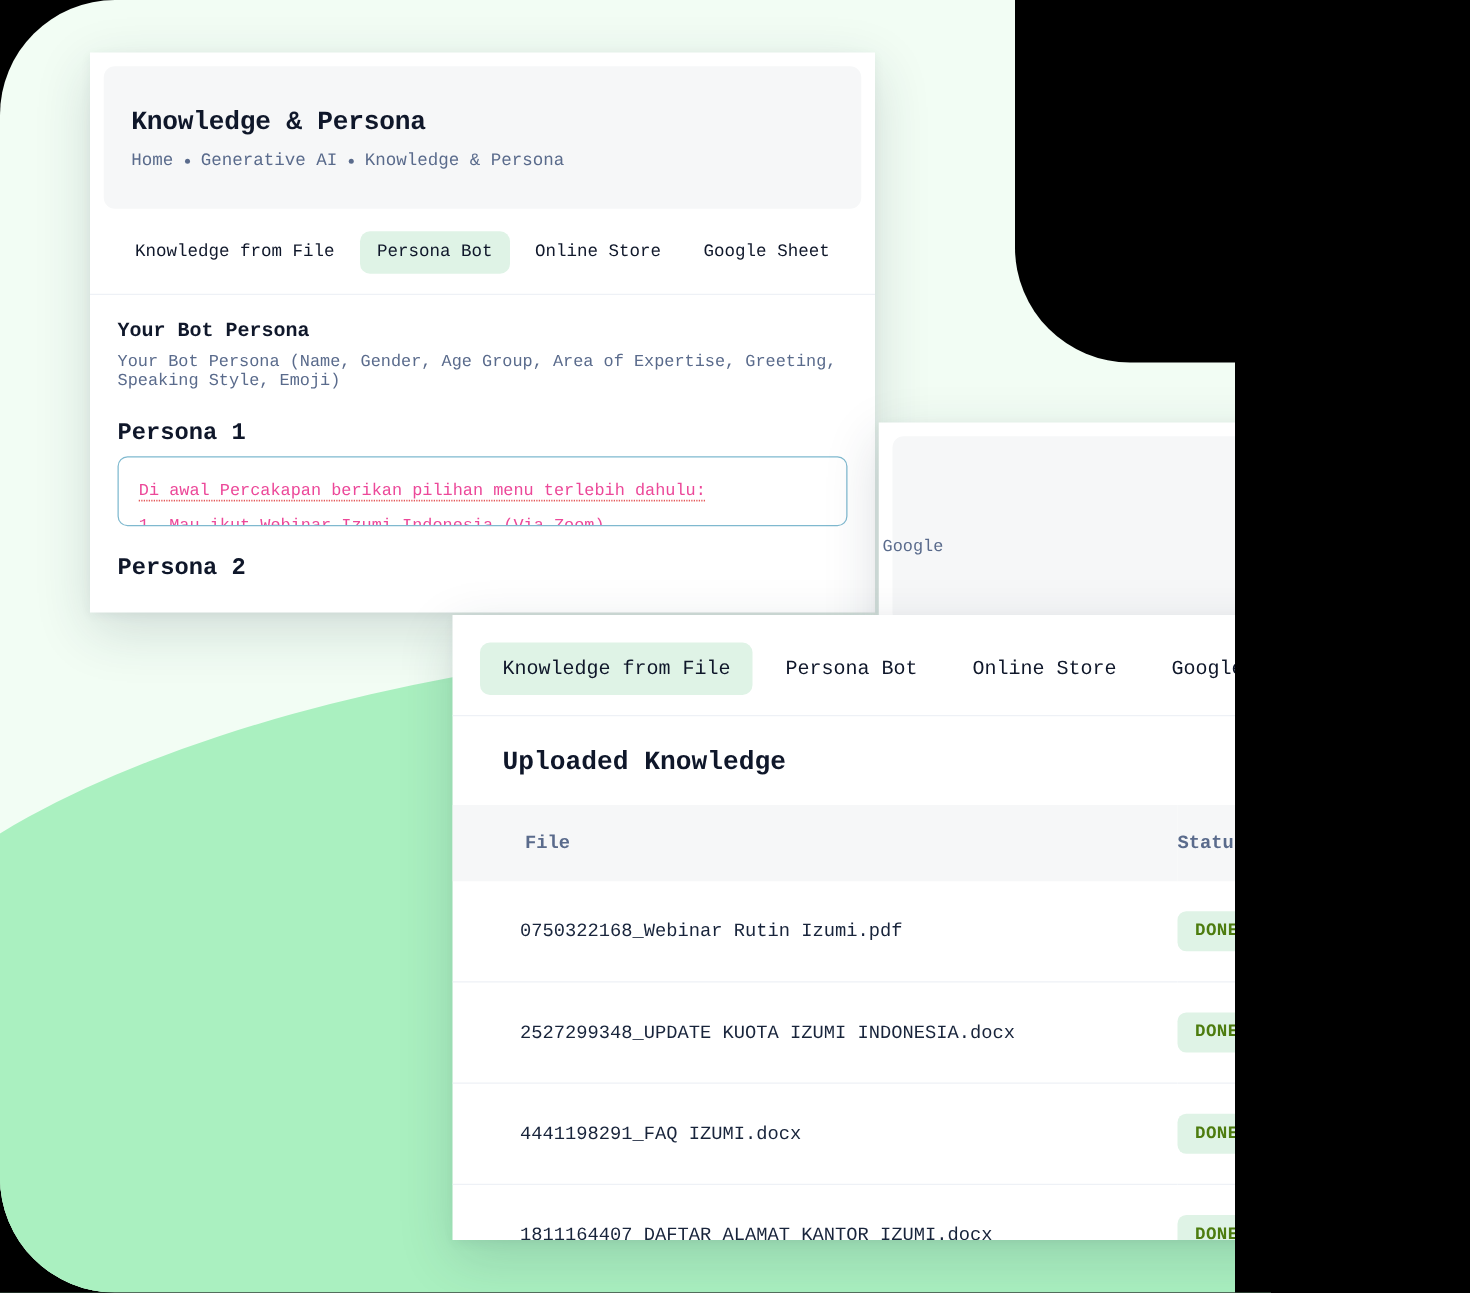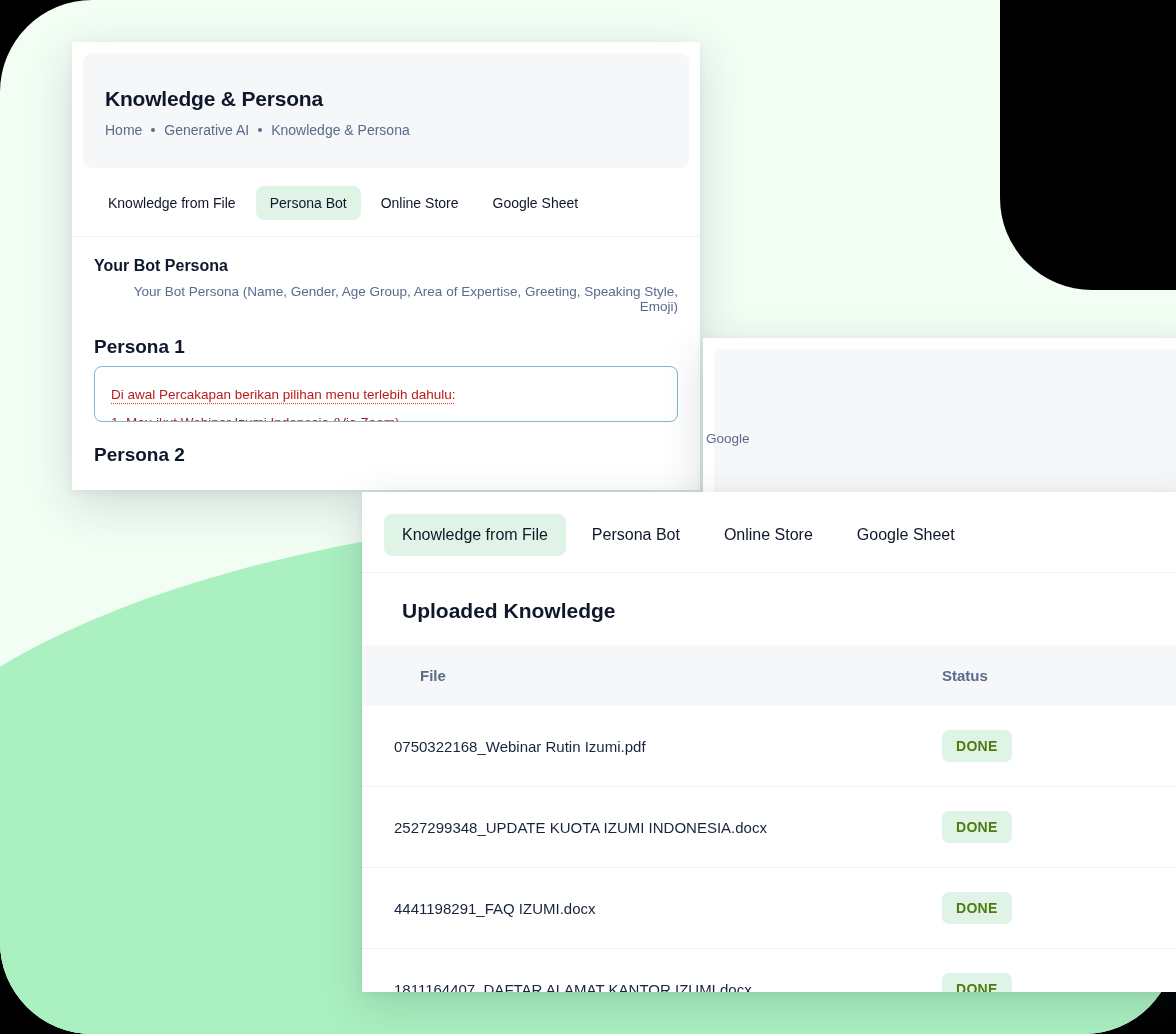--- a/index.html
+++ b/index.html
@@ -8,24 +8,25 @@
     width: 1176px;
     height: 1034px;
     overflow: hidden;
     font-family: "Liberation Sans", sans-serif;
     background: #000000;
   }
 
   
   #stage {
     position: relative;
-    width: 1176px;
+    width: 988px;
     height: 1034px;
     background: #000000;
     overflow: hidden;
+    font-family: Liberation Mono, monospace;
   }
 
   
   #bg-panel {
     position: absolute;
     left: 0; top: 0;
     width: 1176px;
     height: 1034px;
     background: #f2fdf4;
     border-top-left-radius: 92px;
@@ -129,36 +130,35 @@
   }
   .sect-title {
     font-size: 16px;
     font-weight: 700;
     color: #0f172a;
   }
   .sect-sub {
     margin-top: 9px;
     font-size: 13.5px;
     color: #5a6b8c;
-    text-align: right;
   }
   .field-label {
     margin-top: 22px;
     font-size: 19px;
     font-weight: 600;
     color: #0f172a;
   }
   .ta {
     margin-top: 8px;
     width: 100%;
     border-radius: 8px;
     padding: 14px 16px;
     font-size: 13.5px;
     line-height: 28px;
-    color: #b91c1c;
+    color: #ec4899;
     background: #ffffff;
     overflow: hidden;
   }
   .ta.focused {
     border: 1px solid #7fb9cf;
     height: 56px;
   }
   .ta.plain {
     border: 1px solid #e2e8f0;
     height: 56px;
@@ -217,21 +217,21 @@
   }
   table.ftable thead th.c-file { padding-left: 58px; }
   table.ftable thead th.c-status { padding-left: 0; width: 250px; }
   table.ftable tbody td {
     border-bottom: 1px solid #eef1f6;
     font-size: 15px;
     color: #18243b;
     padding: 24px 0;
     height: 69px;
   }
-  table.ftable tbody td.c-file { padding-left: 32px; }
+  table.ftable tbody td.c-file { padding-left: 54px; }
   table.ftable tbody td.c-status { width: 250px; }
 
   .badge {
     display: inline-block;
     background: #dff3e6;
     color: #4d7c0f;
     font-size: 14px;
     font-weight: 600;
     letter-spacing: 0.3px;
     padding: 8px 14px;

